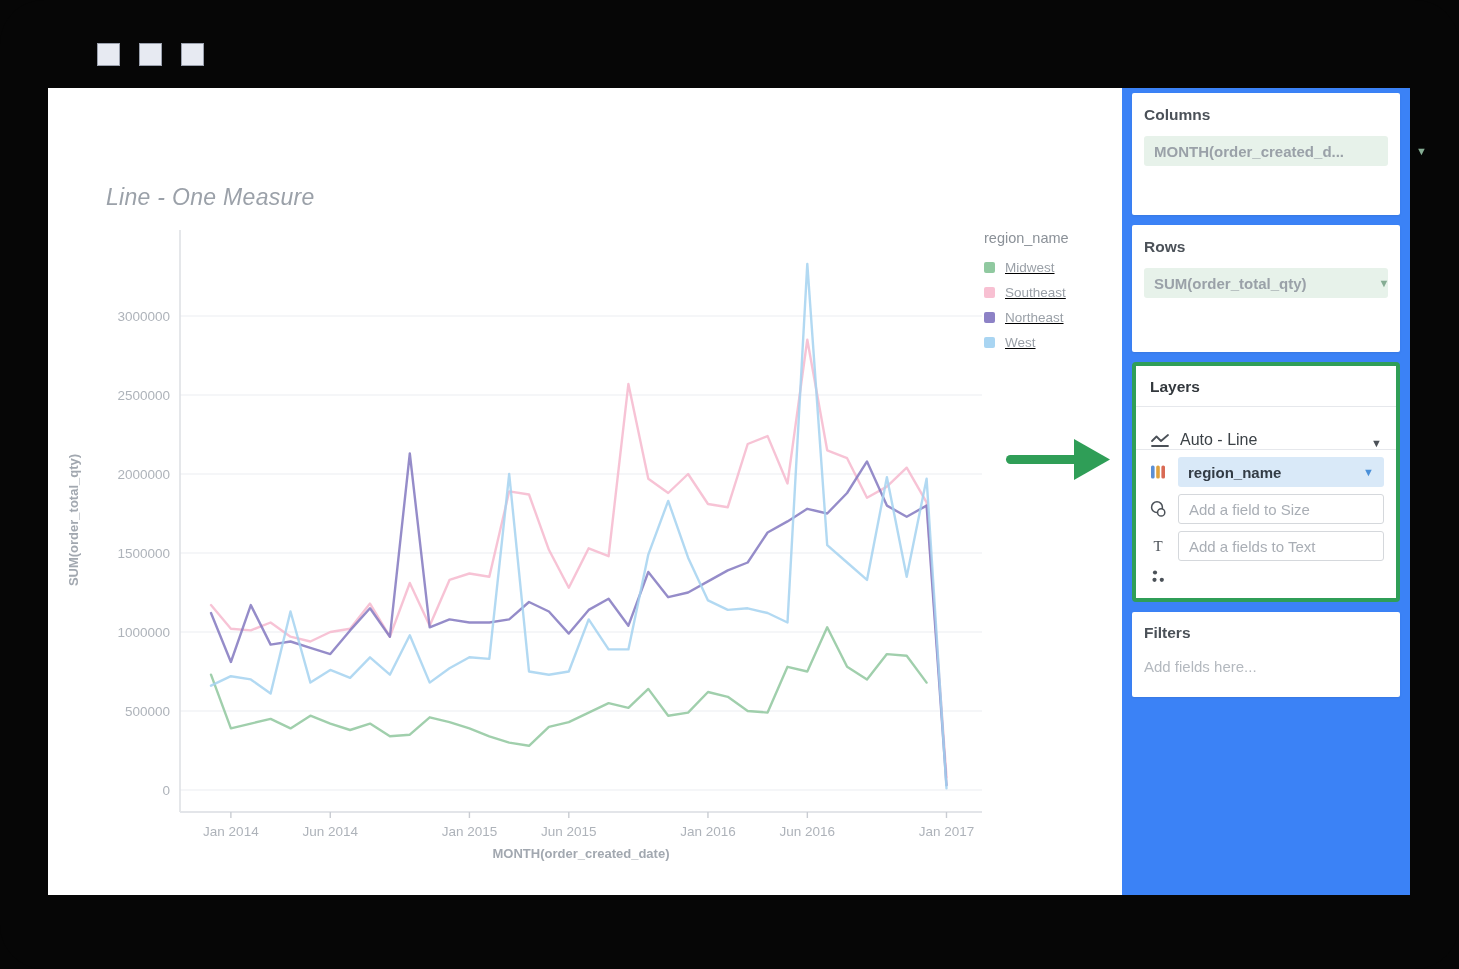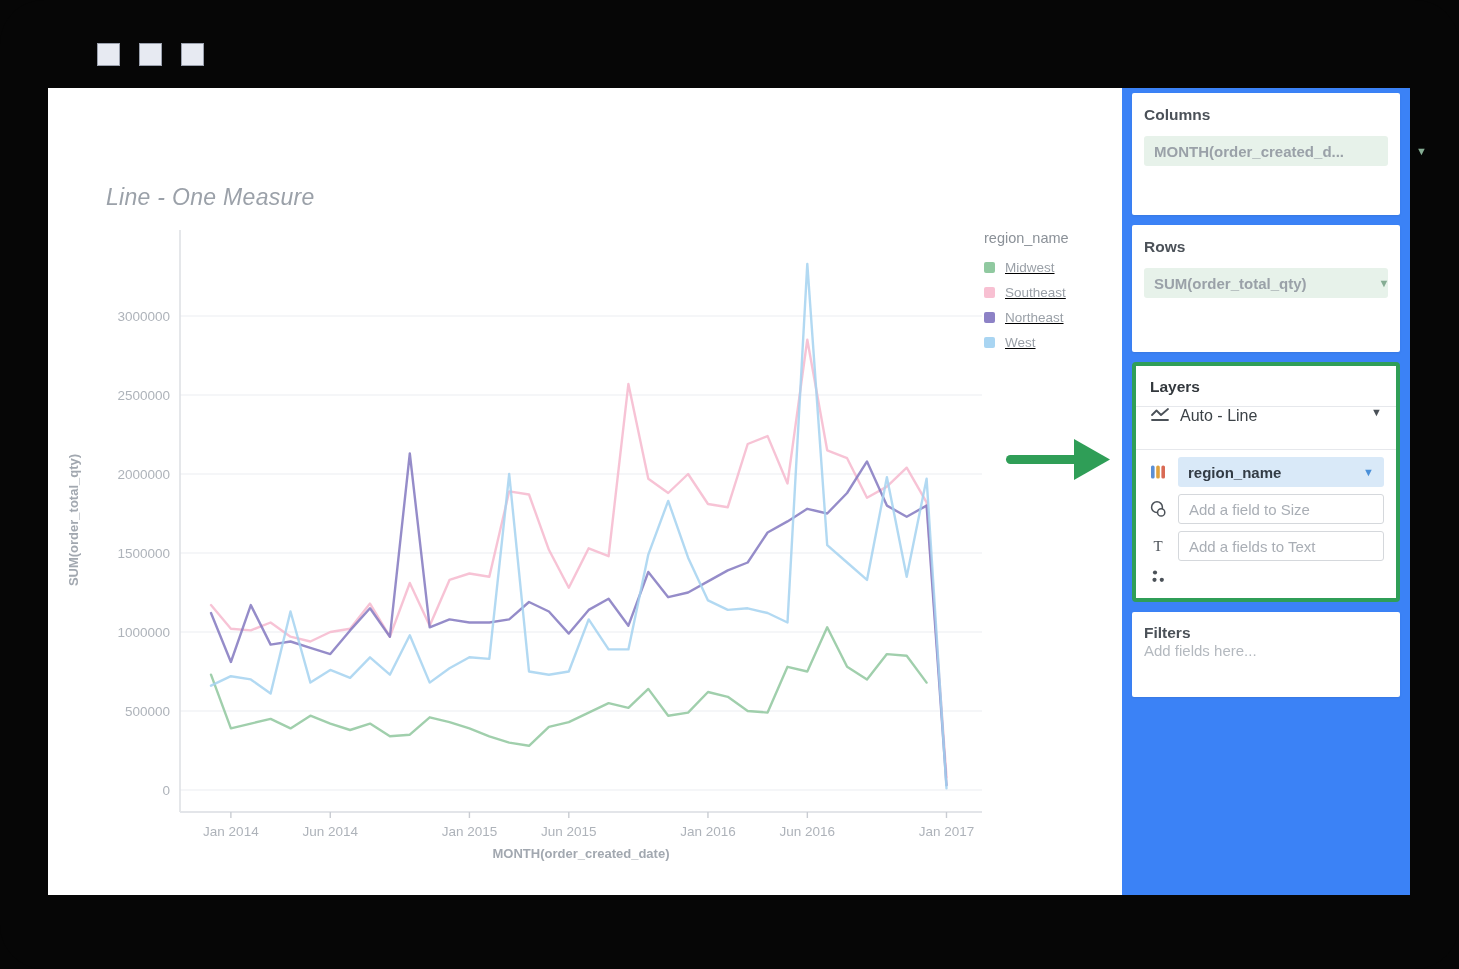--- a/index.html
+++ b/index.html
@@ -33,30 +33,30 @@
   .caret { font-size:11px; line-height:1; }
   .caret.green-caret { color:#85ac93; }
   .caret.dark { color:#4b5158; }
   .caret.blue { color:#4a90d9; }
   .card.columns-card { height:122px; }
   .card.rows-card { height:127px; }
 
   .layers-box { background:#ffffff; border:4px solid #2f9e57; border-radius:4px; padding:10px 12px 14px 12px; margin-bottom:10px; }
   .layers-header { font-size:15.5px; font-weight:700; color:#33383d; padding:2px 2px 10px 2px; }
   .lay-divider { height:1px; background:#e6e8ec; margin:0 -12px; }
-  .marktype-row { display:flex; align-items:flex-start; gap:10px; height:42px; cursor:pointer; padding:0 2px; }
+  .marktype-row { display:flex; align-items:flex-end; gap:10px; height:42px; cursor:pointer; padding:0 2px; }
   .marktype-label { font-size:16px; color:#3c4247; flex:1; }
   .field-row { display:flex; align-items:center; gap:10px; margin-top:7px; }
   .field-row:first-of-type { margin-top:10px; }
   .field-icon { width:20px; flex:0 0 auto; display:flex; justify-content:center; }
   .pill.blue { flex:1; margin-top:0; background:#d9e9f8; color:#333c45; }
   .field-input { flex:1; height:30px; border:1px solid #d5d8dc; border-radius:3px; background:#fff; display:flex; align-items:center; padding:12px 10px; font-size:15px; color:#a9aeb5; cursor:text; }
 
   .card.filters-card { height:85px; padding-top:12px; }
-  .filters-placeholder { margin-top:0; font-size:15px; color:#b4b9bf; }
+  .filters-placeholder { margin-top:16px; font-size:15px; color:#b4b9bf; }
 </style>
 </head>
 <body>
 
 <div class="stage">
 
   <div class="titlebar-squares">
     <div class="tb-square"></div>
     <div class="tb-square"></div>
     <div class="tb-square"></div>

